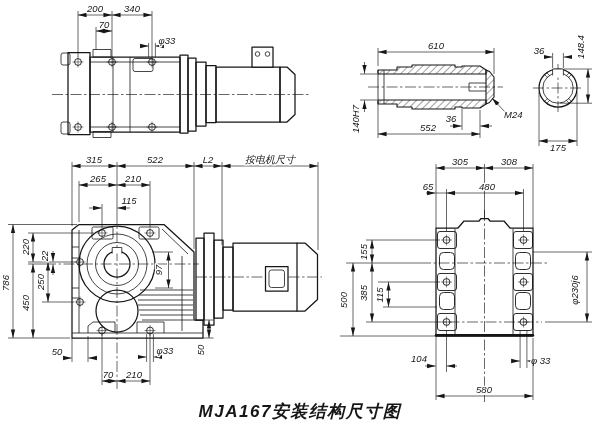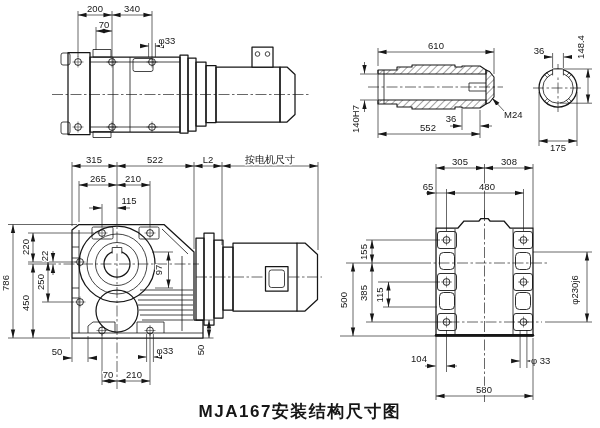--- a/index.html
+++ b/index.html
@@ -1,16 +1,16 @@
 <!DOCTYPE html>
 <html><head>
 <meta charset="utf-8">
 <style>
   html,body{margin:0;padding:0;background:#888;}
-  #page{width:600px;height:428px;background:#ffffff;position:relative;overflow:hidden;}
+  #page{width:600px;height:428px;background:#ffffff;position:relative;overflow:hidden;font-style:italic;}
   svg{display:block;}
   svg text{font-family:"Liberation Sans","DejaVu Sans",sans-serif;font-size:9.5px;fill:#161616;
            paint-order:stroke fill;stroke:#ffffff;stroke-width:2.6px;stroke-linejoin:round;}
   svg text.ttl{font-size:17px;font-weight:700;letter-spacing:1.5px;}
   svg text.cjk{font-size:10px;}
   .o{fill:none;stroke:#161616;stroke-width:1.25;stroke-linejoin:round;stroke-linecap:round;}
   .th{fill:none;stroke:#161616;stroke-width:0.8;stroke-linejoin:round;}
   .d{fill:none;stroke:#161616;stroke-width:0.65;}
   .cl{fill:none;stroke:#161616;stroke-width:0.65;stroke-dasharray:11 2.5 2.5 2.5;}
   .hv{fill:url(#hatch);stroke:#161616;stroke-width:1.1;stroke-linejoin:round;}

